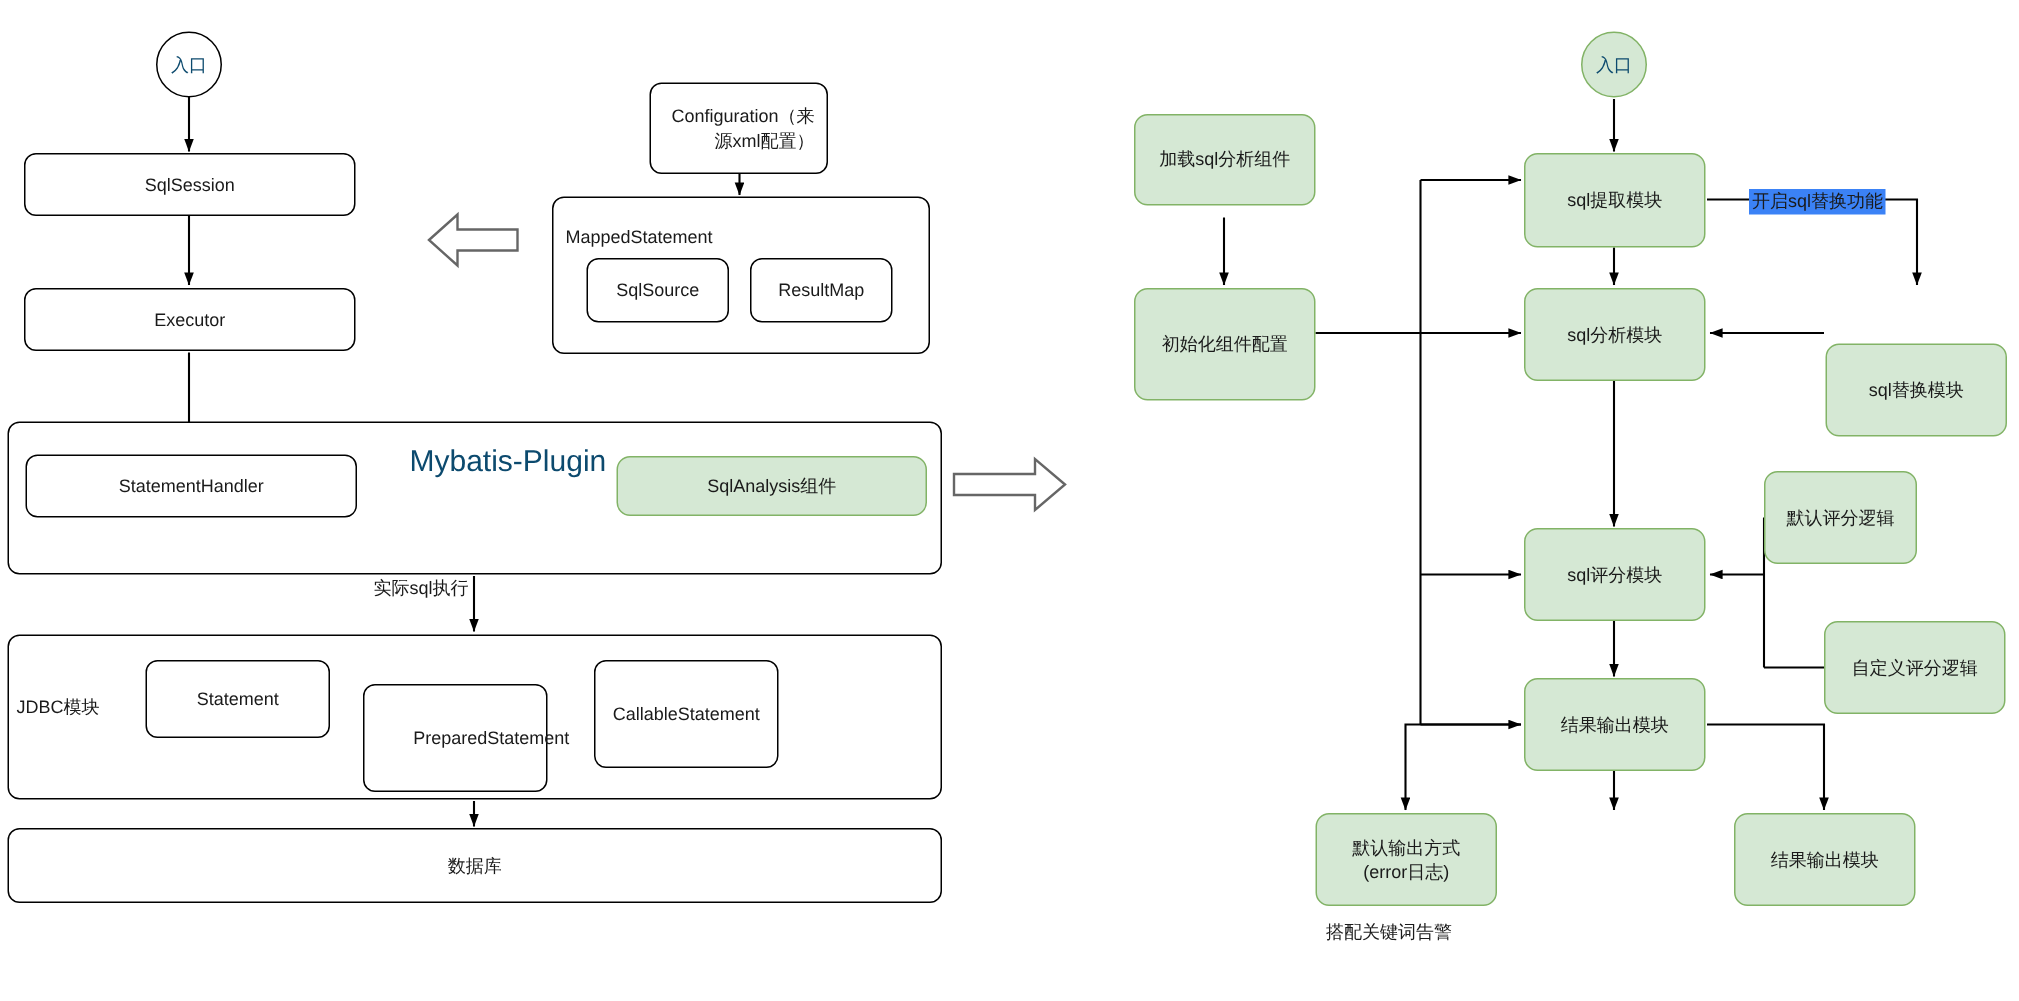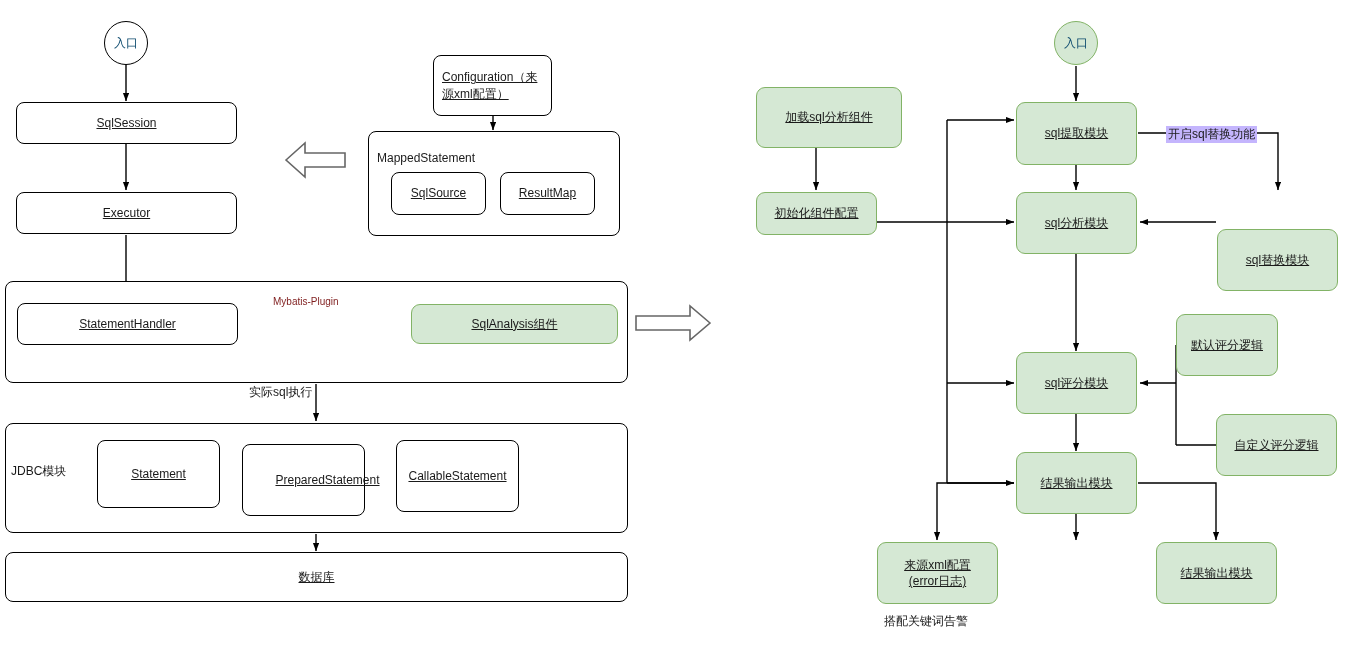--- a/index.html
+++ b/index.html
@@ -1,24 +1,24 @@
 <!DOCTYPE html>
 <html><head>
 <meta charset="utf-8">
 <style>
   html,body{margin:0;padding:0;background:#ffffff;}
   body{font-family:"Liberation Sans","DejaVu Sans",sans-serif;}
   #canvas{position:relative;width:1346px;height:667px;background:#ffffff;overflow:hidden;}
   .node{position:absolute;box-sizing:border-box;display:flex;align-items:center;justify-content:center;
-        text-align:left;font-size:12px;color:#1a1a1a;line-height:1.35;text-decoration:underline;}
+        text-align:right;font-size:12px;color:#1a1a1a;line-height:1.35;}
   .plain{background:#ffffff;border:1px solid #000000;border-radius:8px;}
   .green{background:#d5e8d4;border:1px solid #82b366;border-radius:9px;}
   .container{align-items:flex-start;justify-content:flex-start;}
   .label{position:absolute;font-size:12px;color:#1a1a1a;white-space:nowrap;}
-  .title-lbl{position:absolute;font-size:10px;color:#7f1d1d;white-space:nowrap;}
+  .title-lbl{position:absolute;font-size:20px;color:#0c4a6e;white-space:nowrap;}
   .ell{position:absolute;box-sizing:border-box;display:flex;align-items:center;justify-content:center;
        border-radius:50%;font-size:12px;color:#0c4a6e;}
   .ell.plain{background:#ffffff;border:1px solid #000000;}
   .ell.green{background:#d5e8d4;border:1px solid #82b366;}
   svg.wires{position:absolute;left:0;top:0;width:1346px;height:667px;pointer-events:none;}
   .edge{stroke:#000000;stroke-width:1.4;fill:none;}
   .blockarrow{position:absolute;}
 </style>
 </head>
 <body>
@@ -109,56 +109,56 @@
     </div>
     <div class="node green" style="left:405px;top:22px;width:207px;height:40px;">
       <span>SqlAnalysis组件</span>
     </div>
   </div>
 
   <span class="label" style="left:249px;top:384px;">实际sql执行</span>
 
   <div class="node plain container" style="left:5px;top:423px;width:623px;height:110px;">
     <span class="label" style="left:5px;top:39px;">JDBC模块</span>
-    <div class="node plain" style="left:91px;top:16px;width:123px;height:68px;">
+    <div class="node plain" style="left:91px;top:16px;width:123px;height:52px;">
       <span>Statement</span>
     </div>
-    <div class="node plain" style="left:236px;top:20px;width:123px;height:72px;padding-left:48px;">
+    <div class="node plain" style="left:236px;top:32px;width:123px;height:72px;padding-left:48px;">
       <span>PreparedStatement</span>
     </div>
     <div class="node plain" style="left:390px;top:16px;width:123px;height:72px;">
       <span>CallableStatement</span>
     </div>
   </div>
 
   <div class="node plain" style="left:5px;top:552px;width:623px;height:50px;">
     <span>数据库</span>
   </div>
 
   <div class="ell green" style="left:1054px;top:21px;width:44px;height:44px;">
     <span>入口</span>
   </div>
 
-  <div class="node green" style="left:756px;top:87px;width:146px;height:61px;">
+  <div class="node green" style="left:756px;top:76px;width:121px;height:61px;">
     <span>加载sql分析组件</span>
   </div>
 
-  <div class="node green" style="left:756px;top:192px;width:121px;height:43px;">
+  <div class="node green" style="left:756px;top:192px;width:121px;height:75px;">
     <span>初始化组件配置</span>
   </div>
 
   <div class="node green" style="left:1016px;top:102px;width:121px;height:63px;">
     <span>sql提取模块</span>
   </div>
 
   <div class="node green" style="left:1016px;top:192px;width:121px;height:62px;">
     <span>sql分析模块</span>
   </div>
 
-  <span class="label" style="left:1166px;top:126px;background:#c4b5fd;padding:0 2px;">开启sql替换功能</span>
+  <span class="label" style="left:1166px;top:126px;background:#3b82f6;padding:0 2px;">开启sql替换功能</span>
 
   <div class="node green" style="left:1217px;top:192px;width:121px;height:62px;margin-top:37px;">
     <span>sql替换模块</span>
   </div>
 
   <div class="node green" style="left:1016px;top:352px;width:121px;height:62px;">
     <span>sql评分模块</span>
   </div>
 
   <div class="node green" style="left:1016px;top:452px;width:121px;height:62px;">
@@ -167,21 +167,21 @@
 
   <div class="node green" style="left:1176px;top:314px;width:102px;height:62px;">
     <span>默认评分逻辑</span>
   </div>
 
   <div class="node green" style="left:1216px;top:414px;width:121px;height:62px;">
     <span>自定义评分逻辑</span>
   </div>
 
   <div class="node green" style="left:877px;top:542px;width:121px;height:62px;flex-direction:column;">
-    <span>来源xml配置</span>
+    <span>默认输出方式</span>
     <span>(error日志)</span>
   </div>
 
 
   <div class="node green" style="left:1156px;top:542px;width:121px;height:62px;">
     <span>结果输出模块</span>
   </div>
 
   <span class="label" style="left:884px;top:613px;">搭配关键词告警</span>
 

